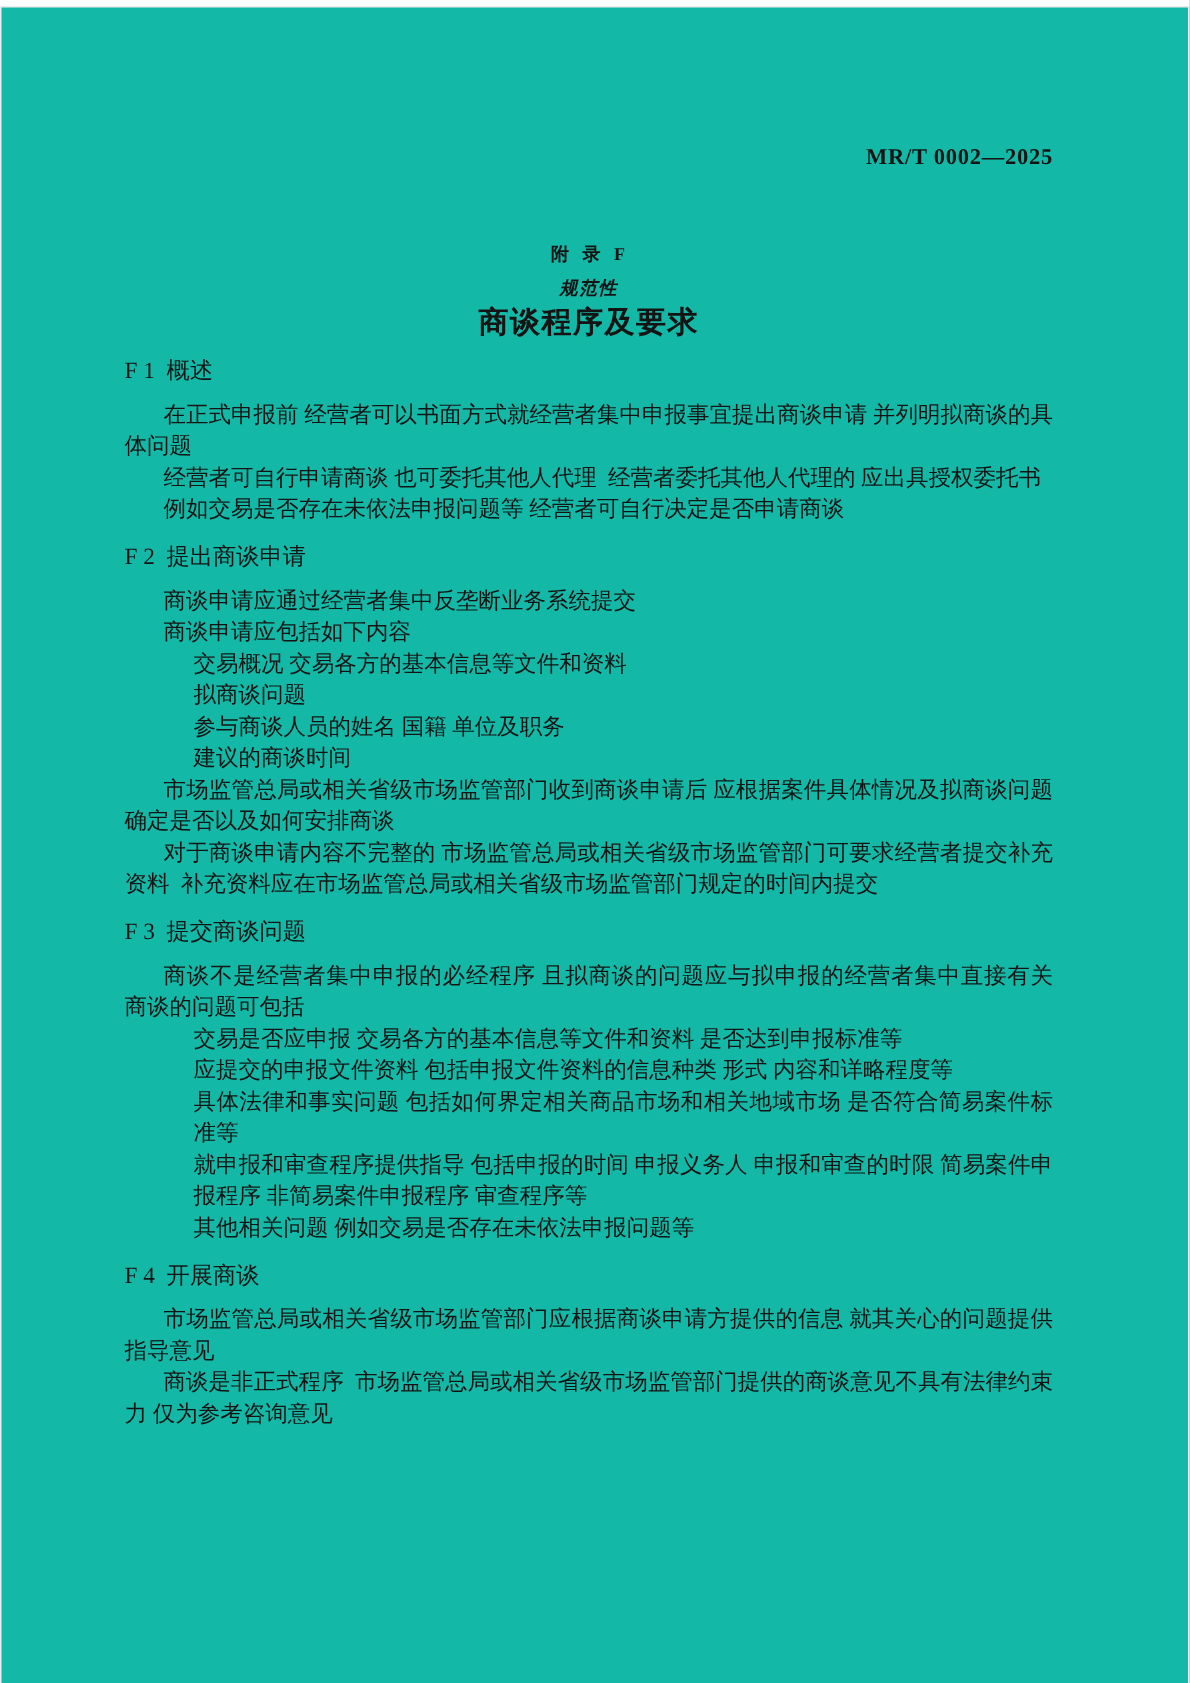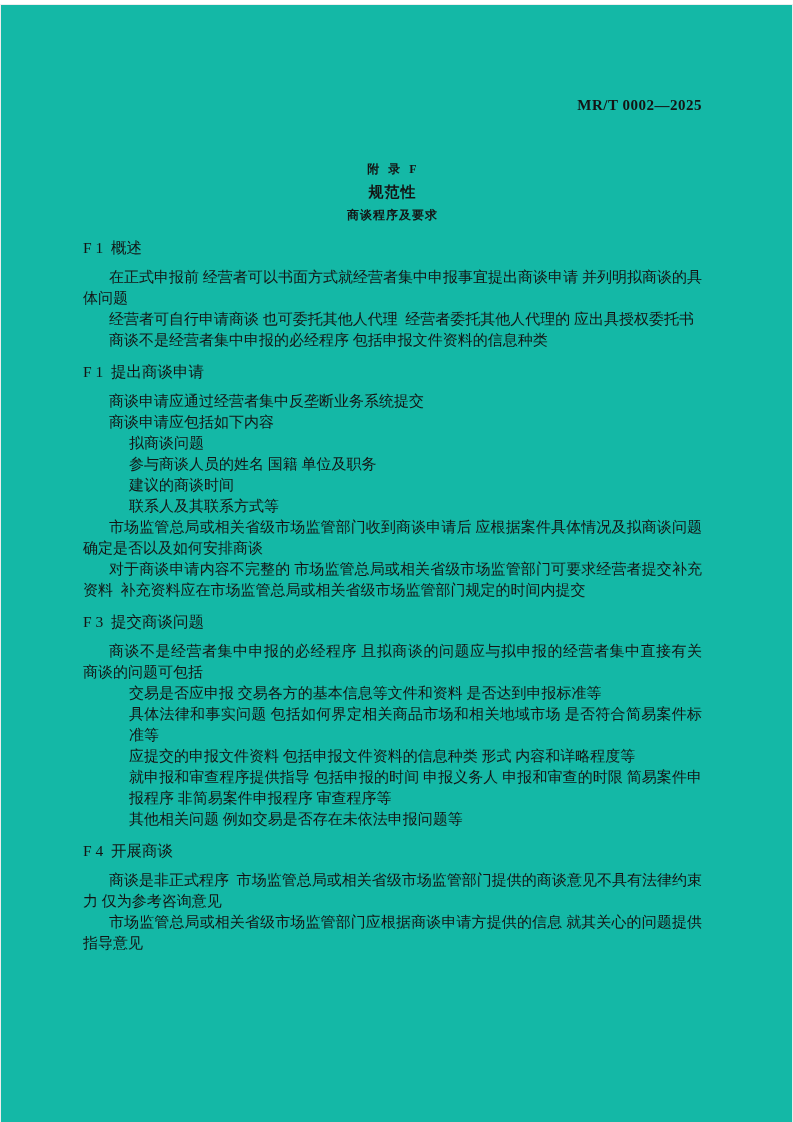--- a/index.html
+++ b/index.html
@@ -25,22 +25,22 @@
     line-height: 19px;
     letter-spacing: 0.5px;
     white-space: pre-wrap;
   }
   .title-block {
     margin: 43px 90px 9px 82px;
     text-align: center;
     font-weight: bold;
   }
   .title-line-1 { font-size: 12px; line-height: 23px; white-space: pre-wrap; letter-spacing: 1px; }
-  .title-line-2 { font-size: 15px; line-height: 23px; white-space: pre-wrap; letter-spacing: 1px; }
-  .title-line-3 { font-size: 12px; line-height: 23px; white-space: pre-wrap; letter-spacing: 1px; }
+  .title-line-2 { font-size: 12px; line-height: 23px; white-space: pre-wrap; letter-spacing: 1px; font-style: italic; }
+  .title-line-3 { font-size: 20px; line-height: 23px; white-space: pre-wrap; letter-spacing: 1px; }
   .content {
     margin: 0 90px 0 82px;
     font-size: 15px;
     line-height: 21px;
   }
   .sec-heading {
     margin: 10px 0 9px 0;
     font-size: 15.5px;
     line-height: 21px;
     font-weight: normal;
@@ -72,46 +72,46 @@
     <div class="title-line-2">规范性</div>
     <div class="title-line-3">商谈程序及要求</div>
   </div>
 
   <main class="content">
 
     <section>
       <h2 class="sec-heading">F 1  概述</h2>
       <p class="para">在正式申报前 经营者可以书面方式就经营者集中申报事宜提出商谈申请 并列明拟商谈的具体问题</p>
       <p class="para">经营者可自行申请商谈 也可委托其他人代理  经营者委托其他人代理的 应出具授权委托书</p>
-      <p class="para">商谈不是经营者集中申报的必经程序 包括申报文件资料的信息种类</p>
+      <p class="para">例如交易是否存在未依法申报问题等 经营者可自行决定是否申请商谈</p>
     </section>
 
     <section>
-      <h2 class="sec-heading">F 1  提出商谈申请</h2>
+      <h2 class="sec-heading">F 2  提出商谈申请</h2>
       <p class="para">商谈申请应通过经营者集中反垄断业务系统提交</p>
       <p class="para">商谈申请应包括如下内容</p>
+      <p class="item">交易概况 交易各方的基本信息等文件和资料</p>
       <p class="item">拟商谈问题</p>
       <p class="item">参与商谈人员的姓名 国籍 单位及职务</p>
       <p class="item">建议的商谈时间</p>
-      <p class="item">联系人及其联系方式等</p>
       <p class="para">市场监管总局或相关省级市场监管部门收到商谈申请后 应根据案件具体情况及拟商谈问题确定是否以及如何安排商谈</p>
       <p class="para">对于商谈申请内容不完整的 市场监管总局或相关省级市场监管部门可要求经营者提交补充资料  补充资料应在市场监管总局或相关省级市场监管部门规定的时间内提交</p>
     </section>
 
     <section>
       <h2 class="sec-heading">F 3  提交商谈问题</h2>
       <p class="para">商谈不是经营者集中申报的必经程序 且拟商谈的问题应与拟申报的经营者集中直接有关  商谈的问题可包括</p>
       <p class="item">交易是否应申报 交易各方的基本信息等文件和资料 是否达到申报标准等</p>
+      <p class="item">应提交的申报文件资料 包括申报文件资料的信息种类 形式 内容和详略程度等</p>
       <p class="item">具体法律和事实问题 包括如何界定相关商品市场和相关地域市场 是否符合简易案件标准等</p>
-      <p class="item">应提交的申报文件资料 包括申报文件资料的信息种类 形式 内容和详略程度等</p>
       <p class="item">就申报和审查程序提供指导 包括申报的时间 申报义务人 申报和审查的时限 简易案件申报程序 非简易案件申报程序 审查程序等</p>
       <p class="item">其他相关问题 例如交易是否存在未依法申报问题等</p>
     </section>
 
     <section>
       <h2 class="sec-heading">F 4  开展商谈</h2>
+      <p class="para">市场监管总局或相关省级市场监管部门应根据商谈申请方提供的信息 就其关心的问题提供指导意见</p>
       <p class="para">商谈是非正式程序  市场监管总局或相关省级市场监管部门提供的商谈意见不具有法律约束力 仅为参考咨询意见</p>
-      <p class="para">市场监管总局或相关省级市场监管部门应根据商谈申请方提供的信息 就其关心的问题提供指导意见</p>
     </section>
 
   </main>
 
 </div>
 
 </body></html>

